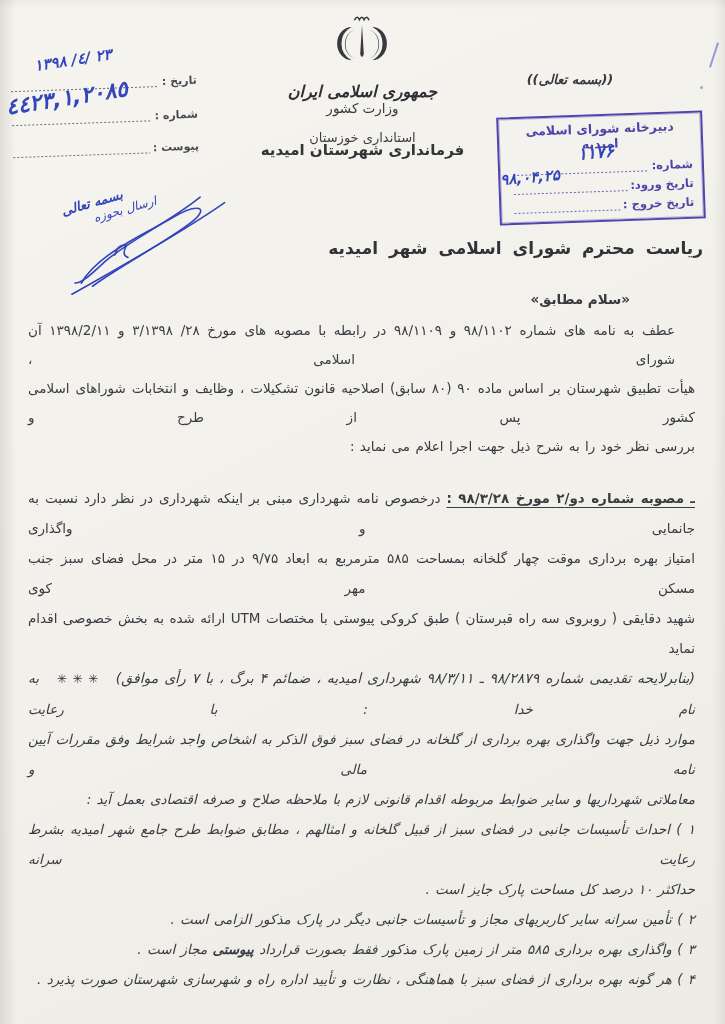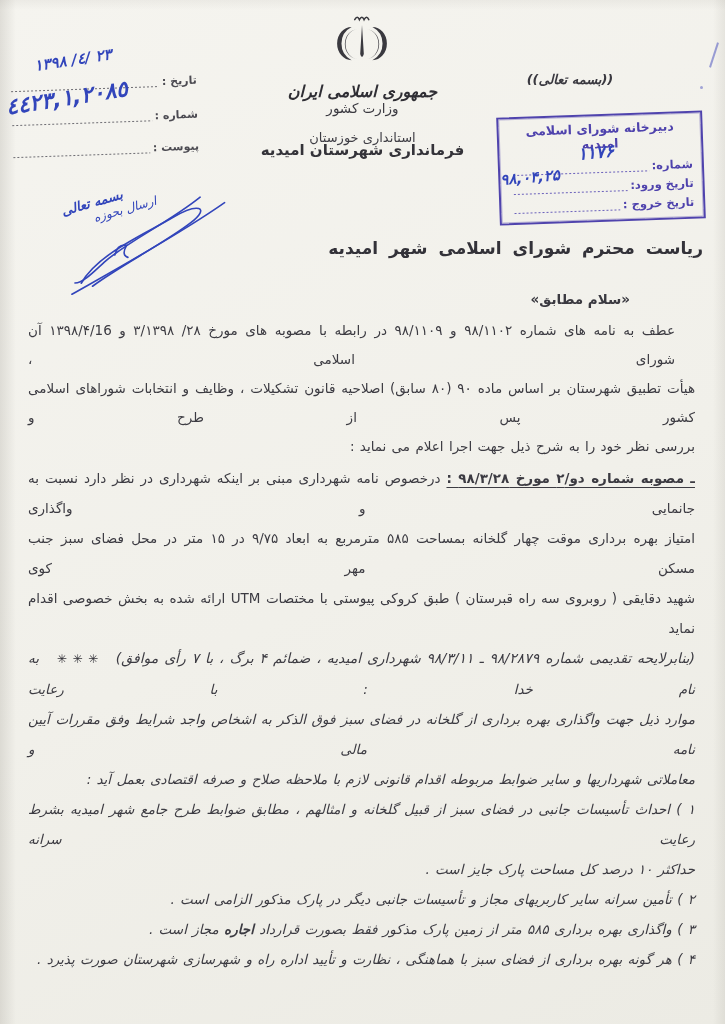--- a/index.html
+++ b/index.html
@@ -52,21 +52,21 @@
   .edge-dot{right:22px;top:86px;width:3px;height:3px;border-radius:50%;background:#4f55c0;opacity:.5;}
   
   .recipient{right:22px;top:238px;font-size:17px;font-weight:bold;color:#333239;word-spacing:5px;letter-spacing:.3px;}
   .salutation{right:95px;top:291px;font-size:13.5px;font-weight:bold;color:#3a3940;}
   .body{left:28px;right:30px;top:316px;font-size:13.5px;color:#3c3b42;word-spacing:1px;}
   .line{white-space:normal;text-align:right;}
   .just{text-align:justify;text-align-last:justify;}
   .indent{padding-right:20px;}
   .ital{font-style:italic;}
   .intro .line{line-height:29px;}
-  .res1{margin-top:2px;}
+  .res1{margin-top:22px;}
   .res1 .line{line-height:30px;}
   .res2{margin-top:37px;}
   .res2 .line{line-height:33.5px;}
   .heading{font-weight:bold;text-decoration:underline;text-underline-offset:4px;}
   .paren{font-size:14px;}
   .stars{font-style:normal;font-weight:bold;font-size:12px;letter-spacing:4px;margin:0 12px;color:#34333a;}
   .emblem svg, .flourish svg{display:block;}
 </style>
 </head>
 <body>
@@ -145,36 +145,36 @@
       </svg>
     </span>
   </div>
 
   <div class="abs recipient">ریاست محترم شورای اسلامی شهر امیدیه</div>
   <div class="abs salutation">«سلام مطابق»</div>
 
   <div class="abs body">
 
     <div class="para intro">
-      <div class="line just indent">عطف به نامه های شماره ۹۸/۱۱۰۲ و ۹۸/۱۱۰۹ در رابطه با مصوبه های مورخ ۲۸/ ۳/۱۳۹۸ و ۱۳۹۸/۴/16 آن شورای اسلامی ،</div>
+      <div class="line just indent">عطف به نامه های شماره ۹۸/۱۱۰۲ و ۹۸/۱۱۰۹ در رابطه با مصوبه های مورخ ۲۸/ ۳/۱۳۹۸ و ۱۳۹۸/2/۱۱ آن شورای اسلامی ،</div>
       <div class="line just">هیأت تطبیق شهرستان بر اساس ماده ۹۰ (۸۰ سابق) اصلاحیه قانون تشکیلات ، وظایف و انتخابات شوراهای اسلامی کشور پس از طرح و</div>
       <div class="line">بررسی نظر خود را به شرح ذیل جهت اجرا اعلام می نماید :</div>
     </div>
 
     <div class="para res1">
       <div class="line just"><span class="heading">ـ مصوبه شماره دو/۲ مورخ ۹۸/۳/۲۸ :</span> <span>درخصوص نامه شهرداری مبنی بر اینکه شهرداری در نظر دارد نسبت به جانمایی و واگذاری</span></div>
       <div class="line just">امتیاز بهره برداری موقت چهار گلخانه بمساحت ۵۸۵ مترمربع به ابعاد ۹/۷۵ در ۱۵ متر در محل فضای سبز جنب مسکن مهر کوی</div>
       <div class="line just">شهید دقایقی ( روبروی سه راه قبرستان ) طبق کروکی پیوستی با مختصات UTM ارائه شده به بخش خصوصی اقدام نماید</div>
       <div class="line just ital"><span class="paren">(بنابرلایحه تقدیمی شماره ۹۸/۲۸۷۹ ـ ۹۸/۳/۱۱ شهرداری امیدیه ، ضمائم ۴ برگ ، با ۷ رأی موافق)</span> <span class="stars">✳ ✳ ✳</span> <span>به نام خدا : با رعایت</span></div>
       <div class="line just ital">موارد ذیل جهت واگذاری بهره برداری از گلخانه در فضای سبز فوق الذکر به اشخاص واجد شرایط وفق مقررات آیین نامه مالی و</div>
       <div class="line ital">معاملاتی شهرداریها و سایر ضوابط مربوطه اقدام قانونی لازم با ملاحظه صلاح و صرفه اقتصادی بعمل آید :</div>
       <div class="line just ital">۱ ) احداث تأسیسات جانبی در فضای سبز از قبیل گلخانه و امثالهم ، مطابق ضوابط طرح جامع شهر امیدیه بشرط رعایت سرانه</div>
       <div class="line ital">حداکثر ۱۰ درصد کل مساحت پارک جایز است .</div>
       <div class="line ital">۲ ) تأمین سرانه سایر کاربریهای مجاز و تأسیسات جانبی دیگر در پارک مذکور الزامی است .</div>
-      <div class="line ital"><span>۳ ) واگذاری بهره برداری ۵۸۵ متر از زمین پارک مذکور فقط بصورت قرارداد</span> <b>اجاره</b> <span>مجاز است .</span></div>
+      <div class="line ital"><span>۳ ) واگذاری بهره برداری ۵۸۵ متر از زمین پارک مذکور فقط بصورت قرارداد</span> <b>پیوستی</b> <span>مجاز است .</span></div>
       <div class="line ital">۴ ) هر گونه بهره برداری از فضای سبز با هماهنگی ، نظارت و تأیید اداره راه و شهرسازی شهرستان صورت پذیرد .</div>
     </div>
 
     <div class="para res2">
       <div class="line just"> </div>
 
     </div>
 
   </div>
 </div>

